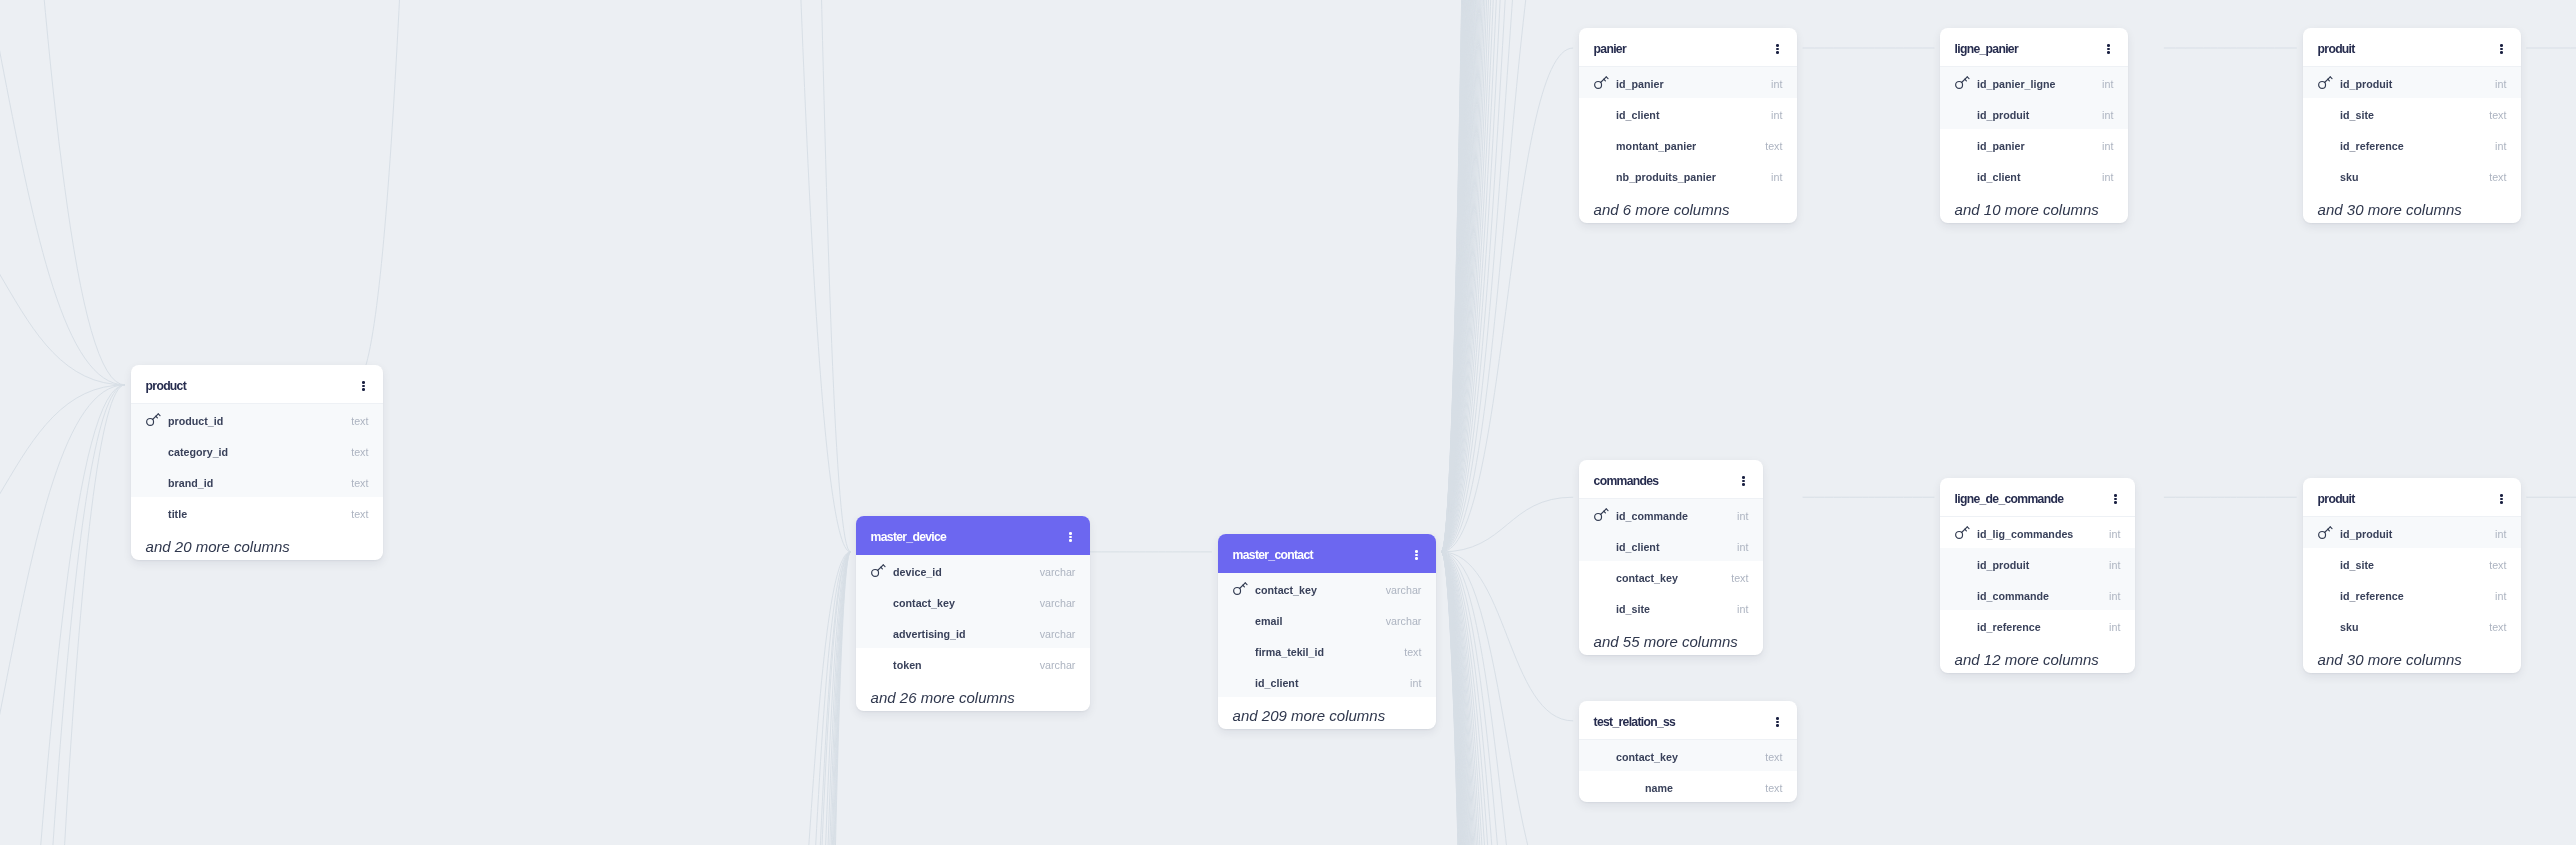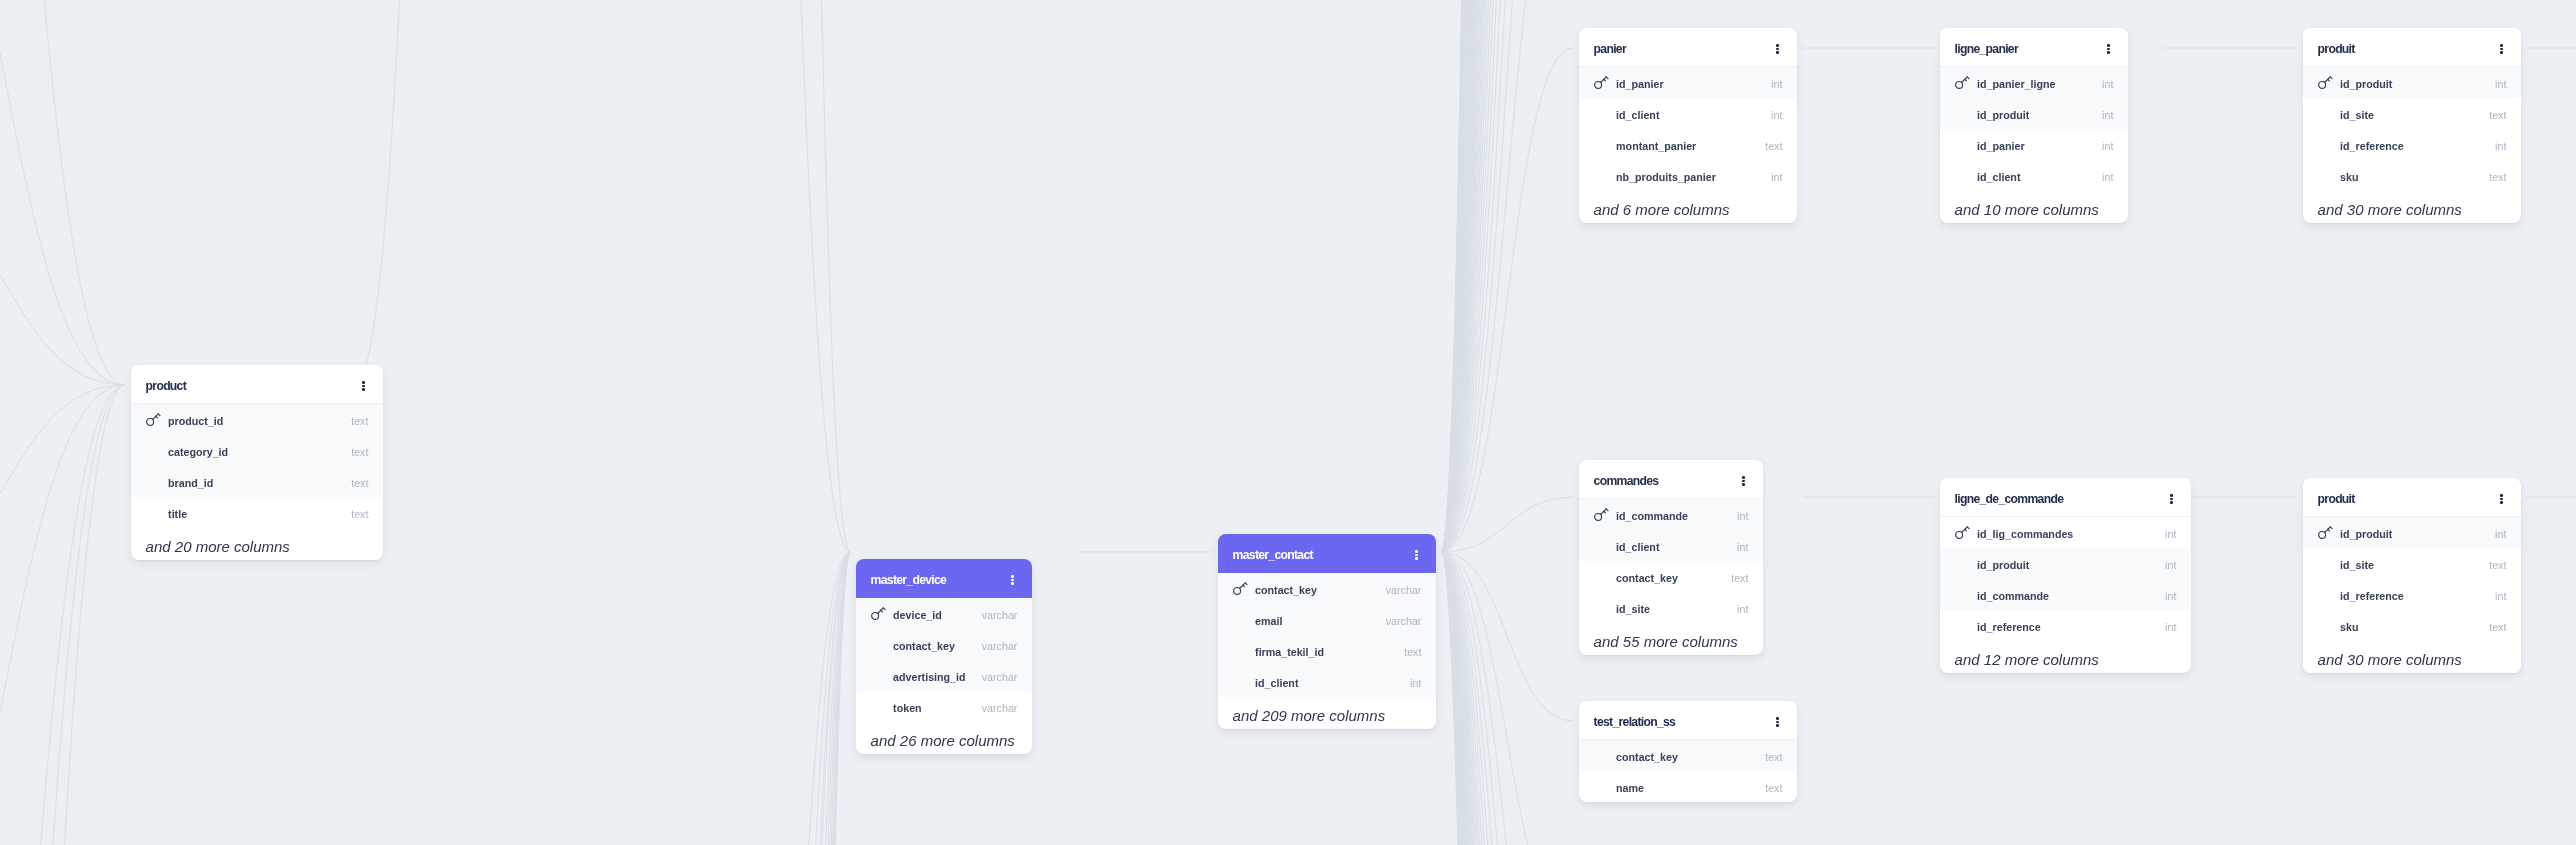--- a/index.html
+++ b/index.html
@@ -19,21 +19,21 @@
   .kebab{display:flex;flex-direction:column;align-items:center;justify-content:center;
          gap:0.9px;width:13.7px;height:15.6px;cursor:pointer;position:relative;top:2px;}
   .kebab i{width:2.7px;height:2.7px;border-radius:50%;background:#1b2142;display:block;}
   .node.sel .kebab i{background:#fff;}
   .row{height:31px;display:flex;align-items:center;padding:0 14.6px;box-sizing:border-box;justify-content:flex-end;}
   .row.hl{background:#f7f9fb;}
   .kslot{width:22.5px;flex:0 0 22.5px;display:flex;align-items:center;height:14.6px;}
   .cname{font-size:10.7px;font-weight:700;color:#39415a;line-height:1;position:relative;top:1.5px;}
   .ctype{margin-left:auto;font-size:10.7px;color:#adb4c1;font-weight:400;line-height:1;position:relative;top:1.5px;}
   .foot{padding:10.7px 14.6px 6.8px 14.6px;font-size:15px;font-style:italic;color:#2f374d;line-height:1;}
-  .node.rb .row:last-of-type{border-radius:0 0 7.8px 7.8px;}
+  .node.rb .row:last-of-type{border-radius:0 0 7.8px 7.8px;margin-left:29px;}
 </style>
 </head>
 <body>
 
 <div id="canvas">
 <svg id="edge-layer" viewBox="0 0 2638 866">
 <path fill="none" stroke="#d7dee5" stroke-width="1.00" d="M1476.0,565.0 C1543.5,565.0 1543.5,509.0 1611.0,509.0"></path>
 <path fill="none" stroke="#d7dee5" stroke-width="1.00" d="M1476.0,565.0 C1543.5,565.0 1543.5,49.0 1611.0,49.0"></path>
 <path fill="none" stroke="#d7dee5" stroke-width="1.00" d="M1476.0,565.0 C1543.5,565.0 1543.5,738.0 1611.0,738.0"></path>
 <path fill="none" stroke="#d7dee5" stroke-width="1.00" d="M1106.0,565.0 C1173.5,565.0 1173.5,565.0 1241.0,565.0"></path>
@@ -220,21 +220,21 @@
     <span class="cname">brand_id</span>
     <span class="ctype">text</span>
   </div>
   <div class="row">
     <span class="kslot"></span>
     <span class="cname">title</span>
     <span class="ctype">text</span>
   </div>
   <div class="foot">and 20 more columns</div>
 </div>
-<div class="node sel" style="left:856px;top:559px;width:176px;">
+<div class="node sel" style="left:856px;top:516px;width:234px;">
   <div class="nhead">
     <span class="ntitle">master_device</span>
     <span class="kebab">
           <i></i>
           <i></i>
           <i></i>
         </span>
   </div>
   <div class="row hl">
     <span class="kslot">
@@ -460,21 +460,21 @@
     <span class="cname">contact_key</span>
     <span class="ctype">text</span>
   </div>
   <div class="row">
     <span class="kslot"></span>
     <span class="cname">id_site</span>
     <span class="ctype">int</span>
   </div>
   <div class="foot">and 55 more columns</div>
 </div>
-<div class="node" style="left:1940px;top:478px;width:251px;">
+<div class="node" style="left:1940px;top:478px;width:195px;">
   <div class="nhead">
     <span class="ntitle">ligne_de_commande</span>
     <span class="kebab">
           <i></i>
           <i></i>
           <i></i>
         </span>
   </div>
   <div class="row">
     <span class="kslot">

